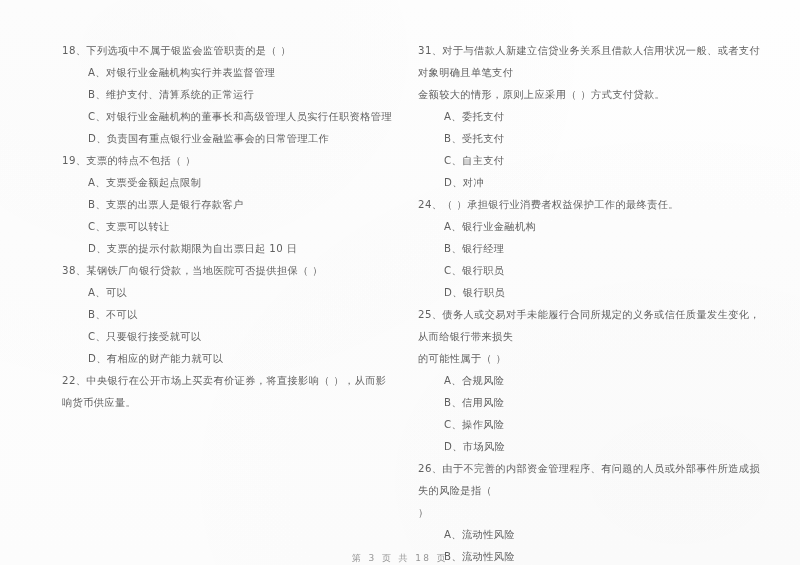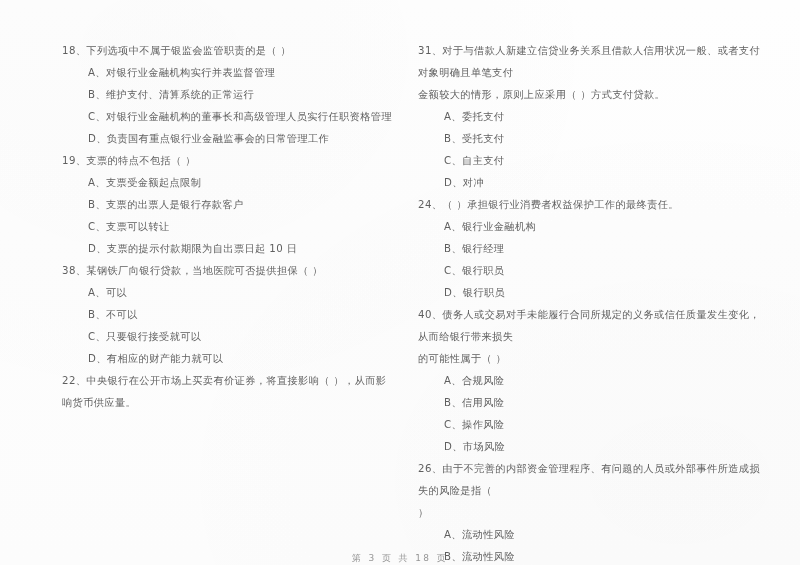--- a/index.html
+++ b/index.html
@@ -134,21 +134,21 @@
 
     <div class="q-block">
       <div class="q-stem">24、（    ）承担银行业消费者权益保护工作的最终责任。</div>
       <div class="q-opt">A、银行业金融机构</div>
       <div class="q-opt">B、银行经理</div>
       <div class="q-opt">C、银行职员</div>
       <div class="q-opt">D、银行职员</div>
     </div>
 
     <div class="q-block">
-      <div class="q-stem">40、债务人或交易对手未能履行合同所规定的义务或信任质量发生变化，从而给银行带来损失</div>
+      <div class="q-stem">25、债务人或交易对手未能履行合同所规定的义务或信任质量发生变化，从而给银行带来损失</div>
       <div class="q-stem">的可能性属于（    ）</div>
       <div class="q-opt">A、合规风险</div>
       <div class="q-opt">B、信用风险</div>
       <div class="q-opt">C、操作风险</div>
       <div class="q-opt">D、市场风险</div>
     </div>
 
     <div class="q-block">
       <div class="q-stem">26、由于不完善的内部资金管理程序、有问题的人员或外部事件所造成损失的风险是指（</div>
       <div class="q-stem">）</div>

